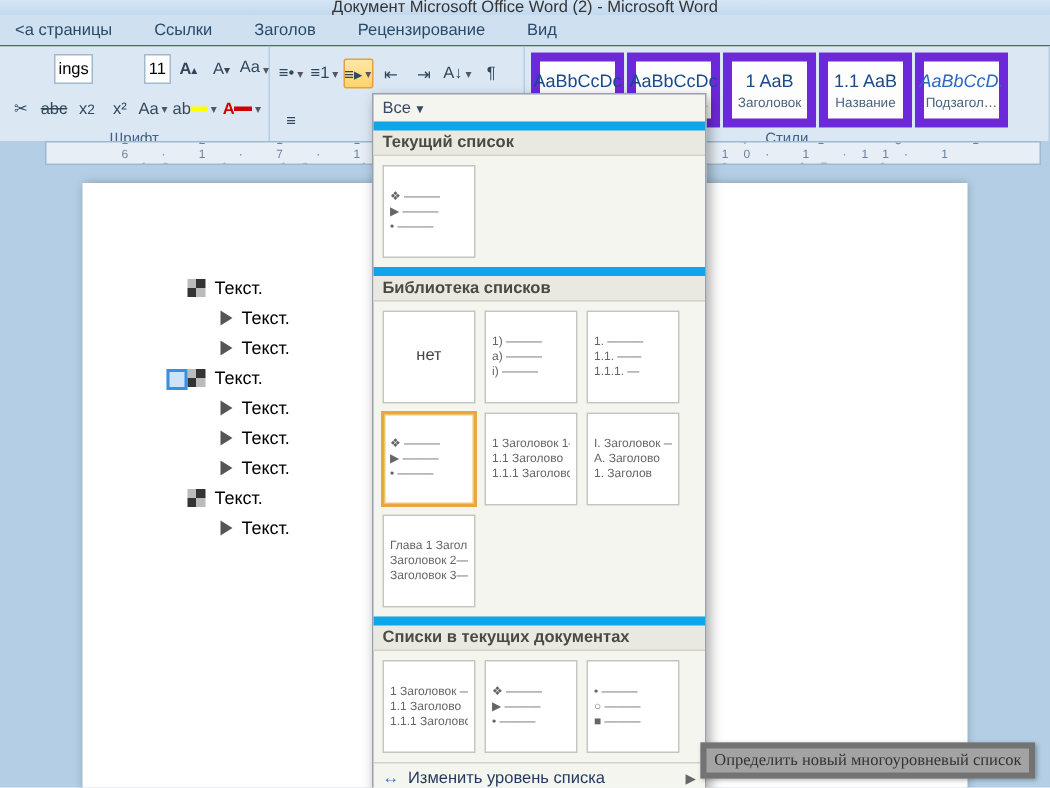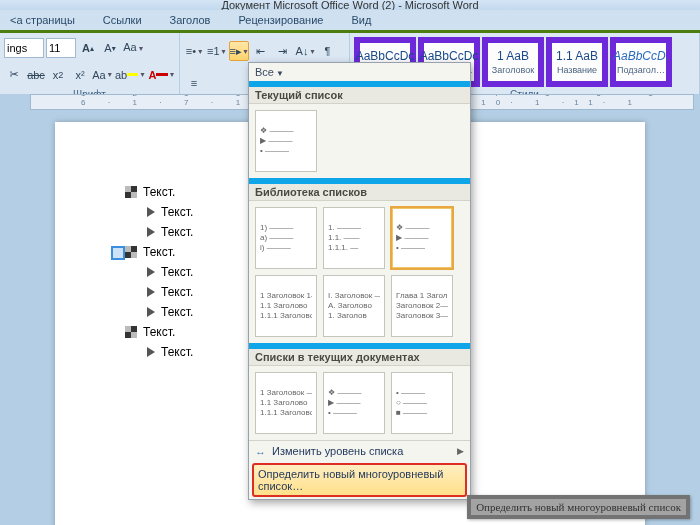--- a/index.html
+++ b/index.html
@@ -1,27 +1,27 @@
 <!DOCTYPE html>
 <html><head>
   <meta charset="utf-8">
   <style>
     * { margin: 0; padding: 0; box-sizing: border-box; }
     body { font-family: "Segoe UI", Tahoma, sans-serif; font-size: 11px; background: #b8d4e8; width: 700px; height: 525px; overflow: hidden; position: relative; }
     .titlebar { background: linear-gradient(#d5e5f5, #c2d9ee); height: 10px; text-align: center; font-size: 11px; color: #333; line-height: 10px; overflow: hidden; }
-    .menubar { background: #cfe0f0; display: flex; gap: 8px; padding: 2px 0 2px 0; border-bottom: 3px solid #4d7c0f; font-size: 11px; color: #2a4a6a; }
+    .menubar { background: #cfe0f0; display: flex; gap: 8px; padding: 2px 0 2px 0; border-bottom: 1px solid #4d7c0f; font-size: 11px; color: #2a4a6a; }
     .menubar span { padding: 2px 10px; cursor: pointer; }
     .ribbon { background: #dbe8f4; display: flex; height: 70px; border-bottom: 1px solid #8fb5d8; }
     .ribbon-group { border-right: 1px solid #b5cee2; display: flex; flex-direction: column; justify-content: space-between; padding: 2px 4px 0 4px; }
     .ribbon-group .rows { flex: 1; display: flex; flex-direction: column; justify-content: space-around; }
     .ribbon-group .row { display: flex; align-items: center; gap: 2px; }
     .rbtn { border: 1px solid transparent; border-radius: 2px; height: 20px; min-width: 20px; display: inline-flex; align-items: center; justify-content: center; font-size: 11px; background: transparent; cursor: pointer; color: #33475b; }
     .rbtn.active { border: 1px solid #e6a13a; background: linear-gradient(#ffe7a8, #ffd36b); }
     .rbtn.dropdown::after { content: "▾"; font-size: 8px; margin-left: 2px; color: #556; }
-    .sel { height: 20px; background: #fff; border: 1px solid #9fb9d1; font-size: 11px; padding: 0 2px; display: inline-flex; align-items: center; }
+    .sel { height: 20px; background: #fff; border: 1px solid #9fb9d1; font-size: 11px; padding: 0 2px; display: inline-flex; align-items: center; margin-left: 32px; }
     .group-label { font-size: 10px; text-align: center; color: #436184; padding: 1px 0 2px 0; }
     .styles-gal { display: flex; gap: 2px; align-items: flex-start; }
     .style-item { width: 62px; height: 50px; background: #fdfdfd; border: 6px solid #6d28d9; display: flex; flex-direction: column; align-items: center; justify-content: center; font-size: 11px; color: #3b5a7a; cursor: pointer; }
     .style-item .preview { font-size: 12px; color: #1a4a8a; }
     .style-item .nm { font-size: 9px; margin-top: 2px; color: #4a6480; }
     .workspace { position: absolute; top: 94px; left: 0; right: 0; bottom: 0; background: #b4cfe5; }
     .ruler { position: absolute; top: 0; left: 30px; right: 6px; height: 16px; background: #e7eef5; border: 1px solid #9fb9d1; font-size: 8px; color: #6a84a0; display: flex; align-items: center; overflow: hidden; padding-left: 50px; letter-spacing: 10px; }
     .page { position: absolute; top: 28px; left: 55px; width: 590px; height: 600px; background: #fff; box-shadow: 0 0 6px rgba(0,0,0,.25); padding: 60px 70px; }
     .doc-list { font-size: 12px; color: #000; line-height: 20px; }
     .doc-list .lvl1 { display: flex; align-items: center; gap: 6px; }
@@ -216,20 +216,23 @@
   <div class="dd-section-title">Текущий список</div>
   <div class="dd-grid">
     <div class="thumb" id="cur-thumb">
         <div class="tline">❖ ———</div>
         <div class="tline">  ▶ ———</div>
         <div class="tline">    • ———</div>
       </div>
   </div>
   <div class="dd-section-title">Библиотека списков</div>
   <div class="dd-grid" id="lib-grid">
+      <div class="thumb center">
+        <div class="tline">нет</div>
+      </div>
       <div class="thumb">
         <div class="tline">1) ———</div>
         <div class="tline"> a) ———</div>
         <div class="tline">  i) ———</div>
       </div>
       <div class="thumb">
         <div class="tline">1. ———</div>
         <div class="tline"> 1.1. ——</div>
         <div class="tline">  1.1.1. —</div>
       </div>

